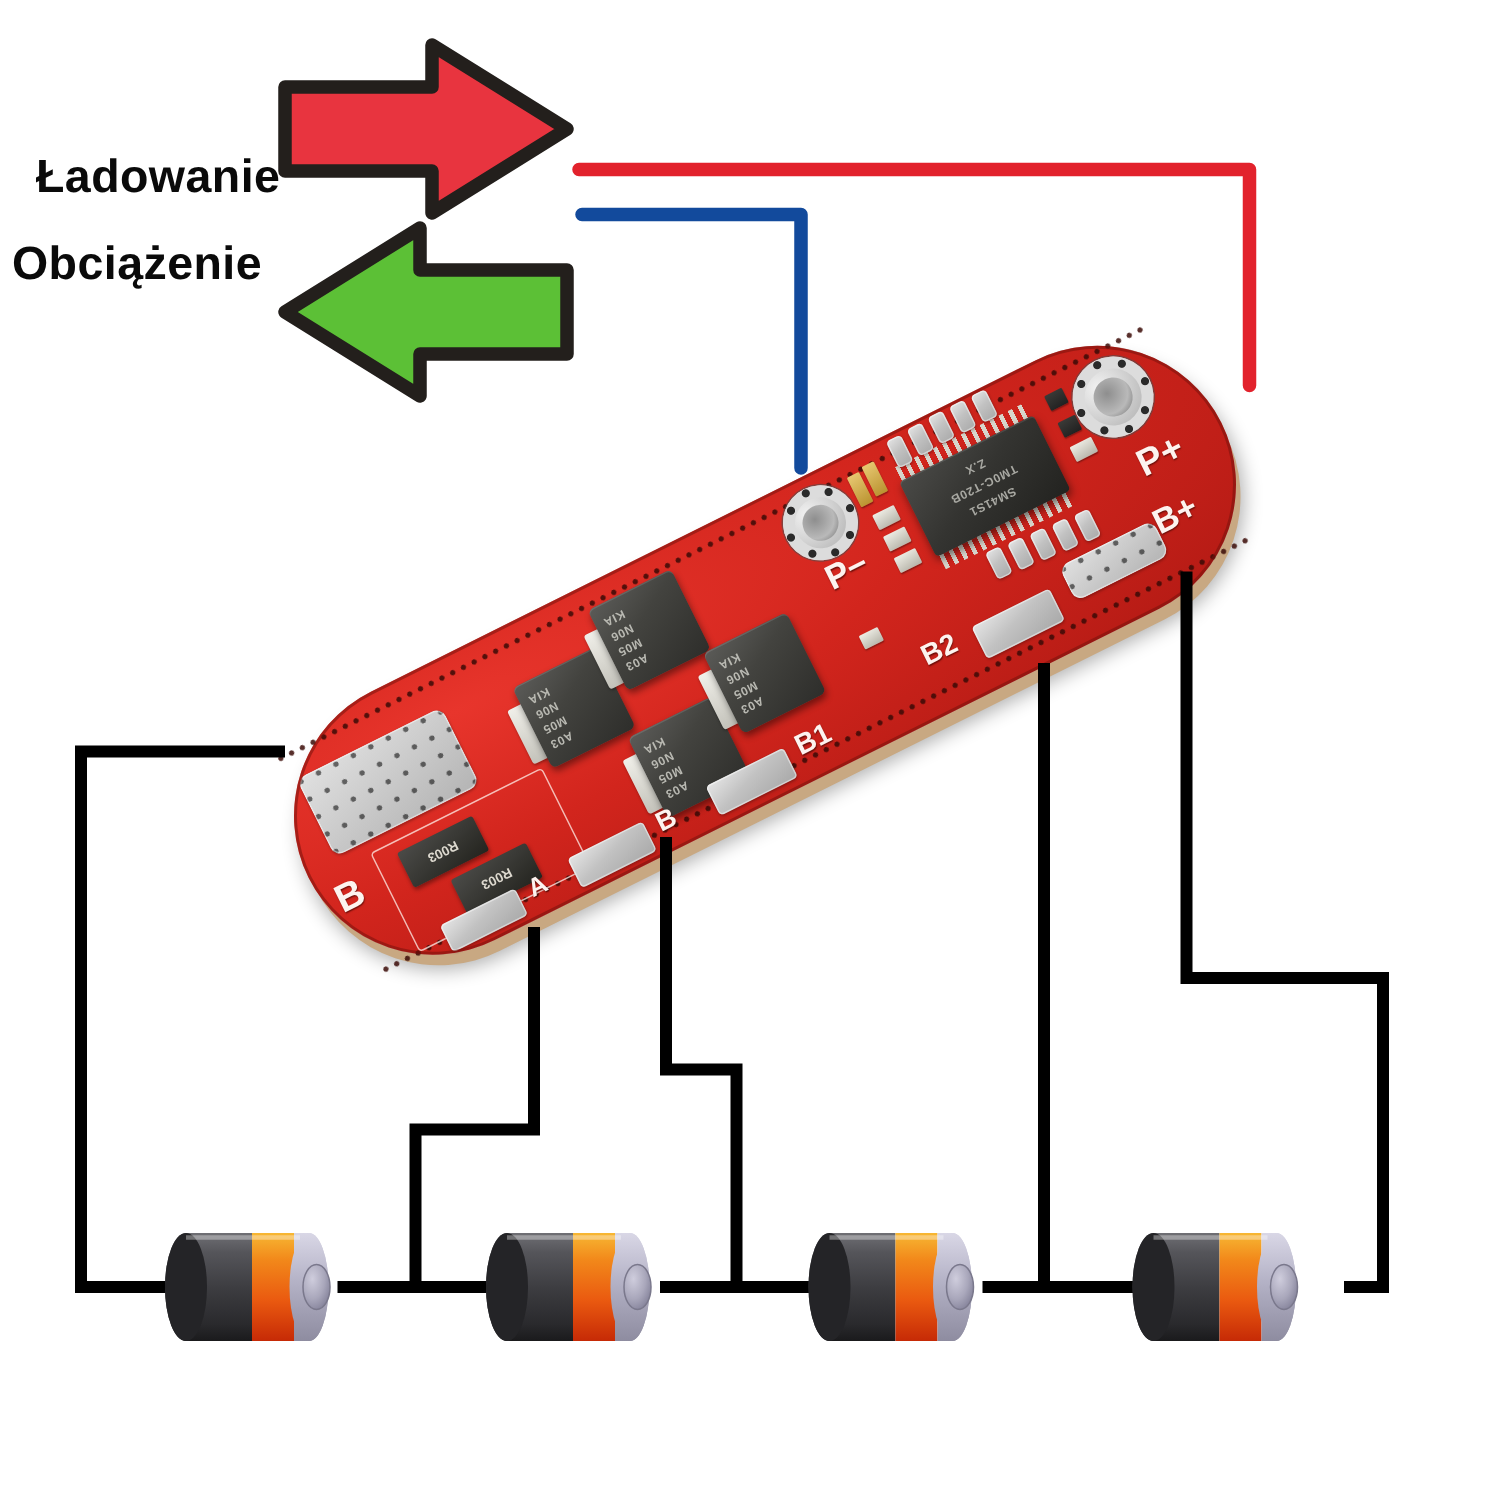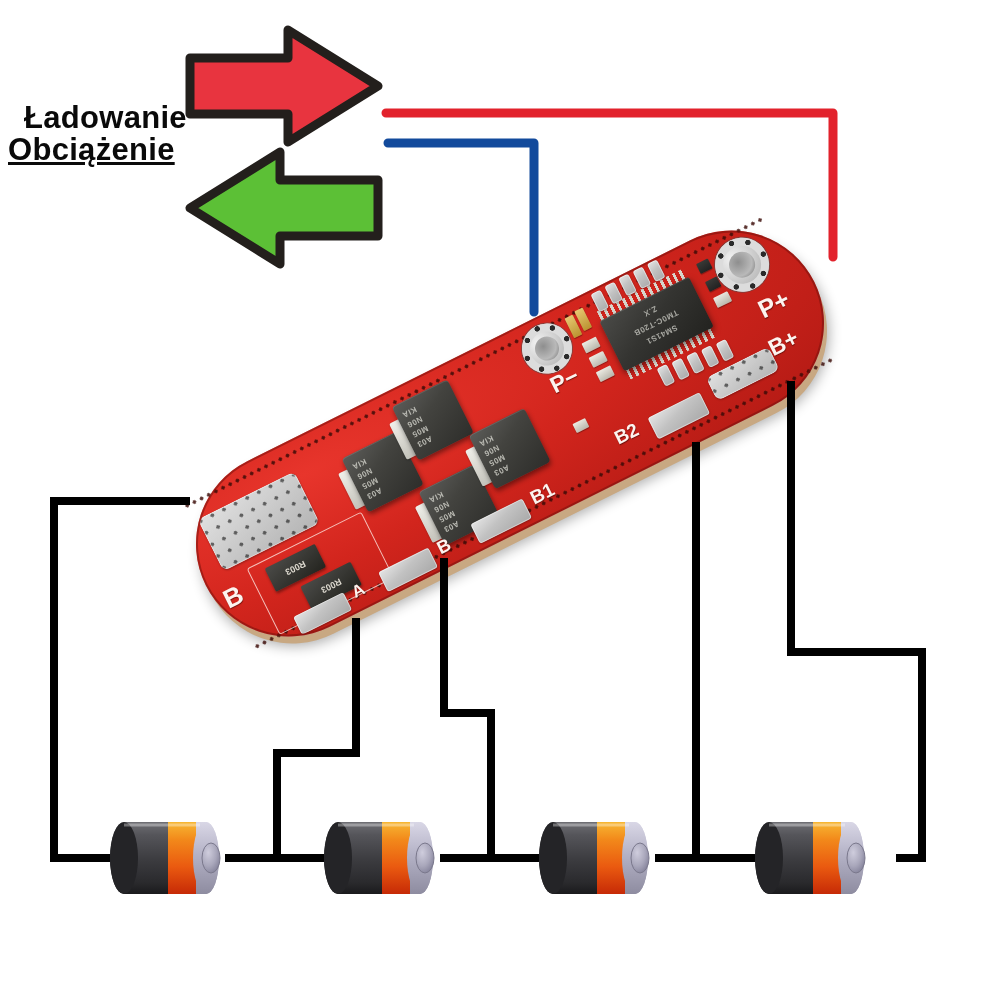--- a/index.html
+++ b/index.html
@@ -14,21 +14,21 @@
   
   .lbl {
     position: absolute;
     font-weight: bold;
     color: #0a0a0a;
     font-size: 31px;
     letter-spacing: 0.3px;
     white-space: nowrap;
   }
   #lbl-charge { left: 24px;  top: 100px; }
-  #lbl-load   { left: 8px;  top: 132px; text-decoration: underline; }
+  #lbl-load   { left: 8px;  top: 158px; }
 
   
   svg.layer { position:absolute; left:0; top:0; width:1000px; height:1000px; overflow:visible; }
   #arrows-layer { z-index: 6; }
   #wires-layer  { z-index: 4; }
   #batt-layer   { z-index: 5; }
 
   
   #pcb-wrap {
     position: absolute;

